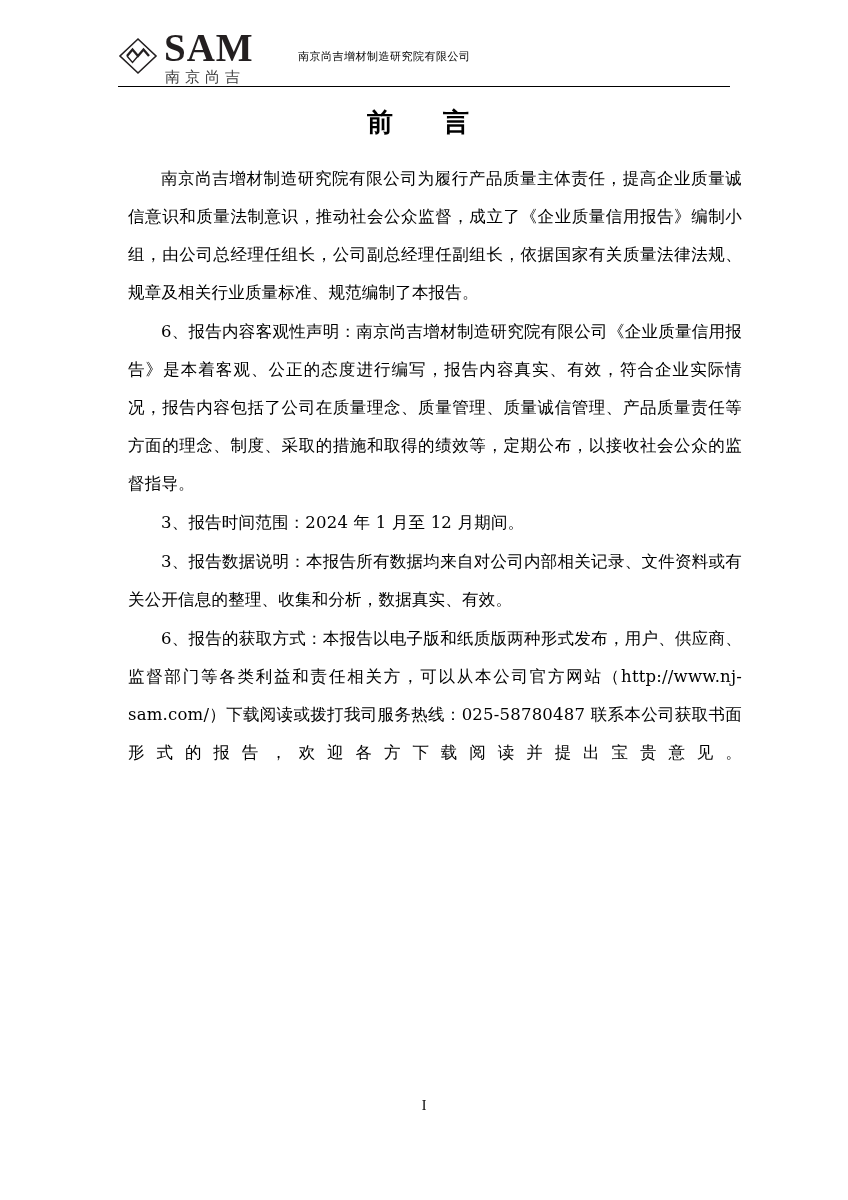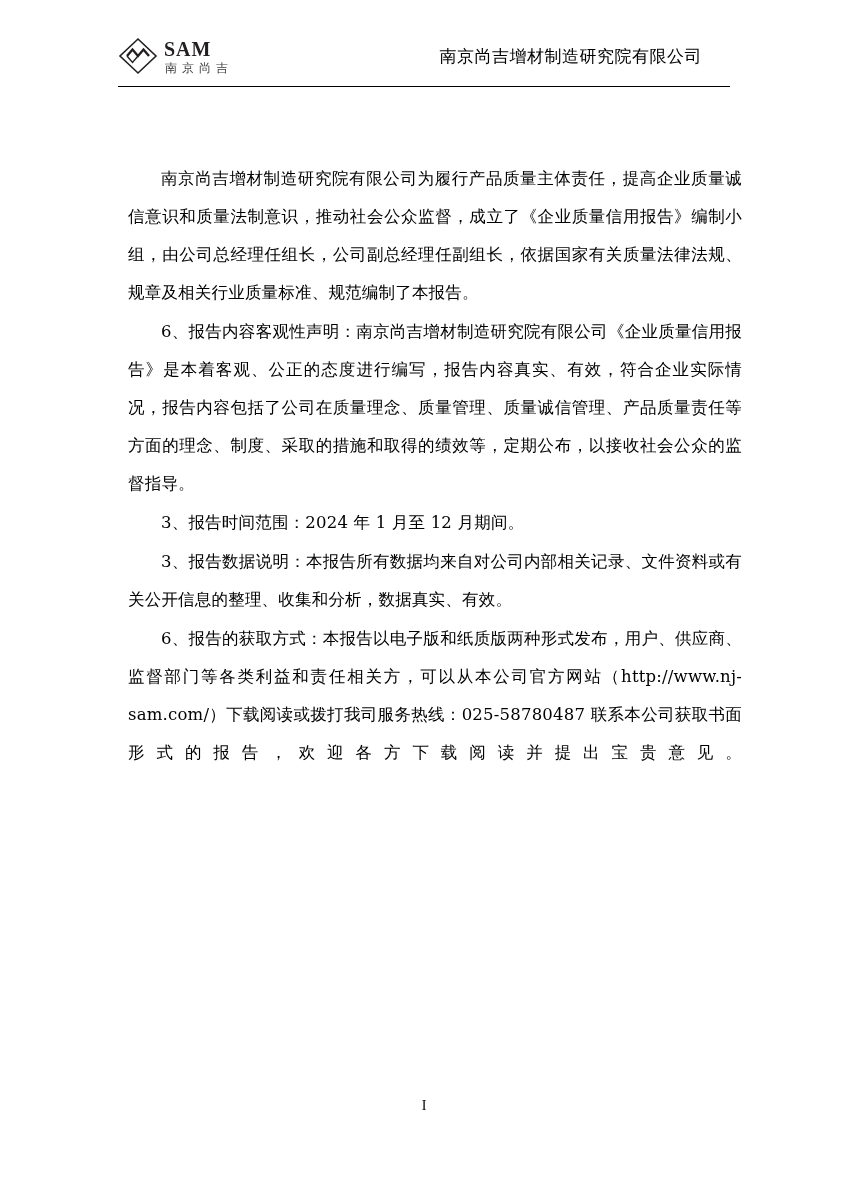--- a/index.html
+++ b/index.html
@@ -49,38 +49,38 @@
     flex: none;
   }
   .logo-text-wrap {
     display: flex;
     flex-direction: column;
     justify-content: center;
     line-height: 1;
   }
   .logo-sam {
     font-family: "Liberation Serif", serif;
-    font-size: 20px;
+    font-size: 39px;
     font-weight: bold;
     letter-spacing: 1px;
     color: #231f20;
   }
   .logo-cn {
     font-family: "DejaVu Sans", sans-serif;
-    font-size: 12px;
+    font-size: 15px;
     letter-spacing: 5px;
     color: #3a3a3a;
     margin-top: 3px;
     margin-left: 1px;
   }
   .header-company {
     flex: 1;
-    text-align: right;
+    text-align: left;
     font-family: "DejaVu Serif", serif;
-    font-size: 17px;
+    font-size: 11px;
     color: #000;
     letter-spacing: 0.5px;
     padding-right: 28px;
   }
   .header-rule {
     position: absolute;
     left: 118px;
     top: 86px;
     width: 612px;
     height: 0;
@@ -157,20 +157,21 @@
         <span class="logo-text-wrap">
           <span class="logo-sam">SAM</span>
           <span class="logo-cn">南京尚吉</span>
         </span>
       </div>
       <div class="header-company">南京尚吉增材制造研究院有限公司</div>
     </div>
   </div>
   <div class="header-rule"></div>
 
+  <div class="doc-title">前　言</div>
 
   <div class="body-area">
     <p class="para indent">南京尚吉增材制造研究院有限公司为履行产品质量主体责任，提高企业质量诚信意识和质量法制意识，推动社会公众监督，成立了《企业质量信用报告》编制小组，由公司总经理任组长，公司副总经理任副组长，依据国家有关质量法律法规、规章及相关行业质量标准、规范编制了本报告。</p>
     <p class="para indent">6、报告内容客观性声明：南京尚吉增材制造研究院有限公司《企业质量信用报告》是本着客观、公正的态度进行编写，报告内容真实、有效，符合企业实际情况，报告内容包括了公司在质量理念、质量管理、质量诚信管理、产品质量责任等方面的理念、制度、采取的措施和取得的绩效等，定期公布，以接收社会公众的监督指导。</p>
     <p class="para indent">3、报告时间范围：2024 年 1 月至 12 月期间。</p>
     <p class="para indent">3、报告数据说明：本报告所有数据均来自对公司内部相关记录、文件资料或有关公开信息的整理、收集和分析，数据真实、有效。</p>
     <p class="para indent just-all">6、报告的获取方式：本报告以电子版和纸质版两种形式发布，用户、供应商、监督部门等各类利益和责任相关方，可以从本公司官方网站（http://www.nj-sam.com/）下载阅读或拨打我司服务热线：025-58780487 联系本公司获取书面形式的报告，欢迎各方下载阅读并提出宝贵意见。</p>
   </div>
 
   <div class="page-number">I</div>

